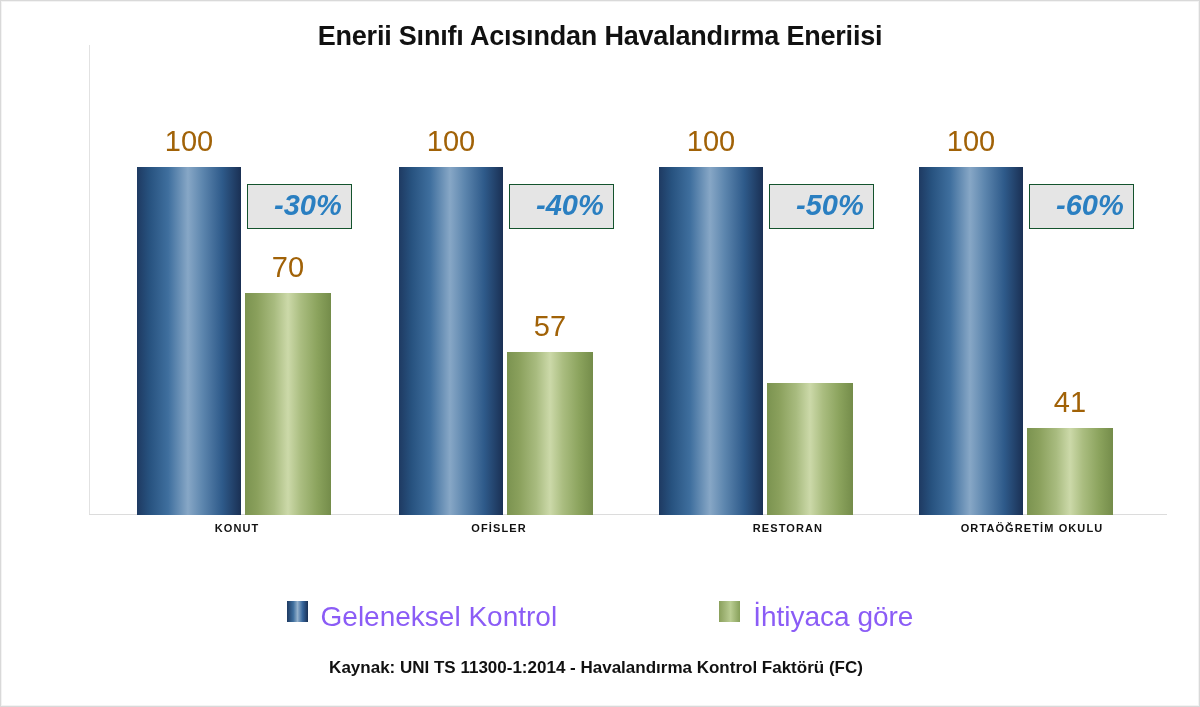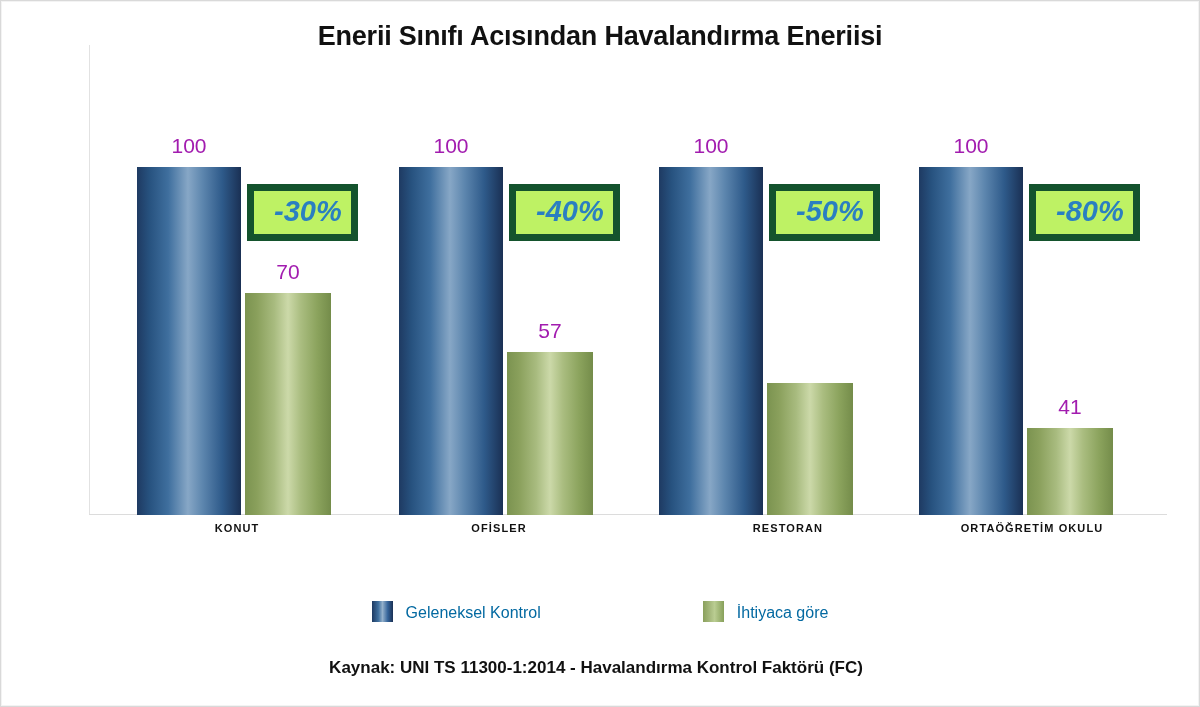--- a/index.html
+++ b/index.html
@@ -79,34 +79,34 @@
        #a8bb7f 34%,
        #ccd9a9 50%,
        #aabd80 65%,
        #8ba35d 84%,
        #748c4a 100%);
   }
   .bar-value{
     position:absolute;
     width:140px;
     text-align:center;
-    font-size:21px;
-    color:#a21caf;
+    font-size:29px;
+    color:#a16207;
     font-weight:normal;
   }
   .badge{
     position:absolute;
-    border:7px solid #14532d;
-    background:#bef264;
+    border:1px solid #14532d;
+    background:#e5e5e5;
     color:#2a7fc1;
     font-weight:bold;
     font-style:italic;
     font-size:29px;
     line-height:1;
-    padding:6px 9px 8px 20px;
+    padding:6px 9px 8px 26px;
     letter-spacing:0px;
     white-space:nowrap;
   }
   .cat-label{
     position:absolute;
     top:521px;
     width:300px;
     text-align:center;
     font-size:11px;
     font-weight:bold;
@@ -117,23 +117,23 @@
   #legend{
     position:absolute;
     left:0;right:0;
     top:600px;
     display:flex;
     justify-content:center;
     align-items:center;
   }
   .legend-item{
     display:flex;
-    align-items:flex-end;
-    font-size:16px;
-    color:#0369a1;
+    align-items:flex-start;
+    font-size:28px;
+    color:#8b5cf6;
   }
   .legend-item + .legend-item{margin-left:150px;padding-left:12px;}
   .swatch{
     width:21px;height:21px;
     margin-right:13px;
     display:inline-block;
   }
   .swatch-blue{
     background:linear-gradient(to right,#1e3a62 0%,#3f6f9e 30%,#93b0cb 50%,#35649a 75%,#1a3054 100%);
   }
@@ -185,21 +185,21 @@
     <div class="bar bar-green" style="left:124px;width:86px;height:132px;"></div>
     <div class="badge" style="left:126px;top:139px;">-50%</div>
   </div>
   <div class="cat-label" style="left:637px;">RESTORAN</div>
 
   <div class="group" style="left:902px;top:44px;width:240px;">
     <div class="bar bar-blue" style="left:16px;width:104px;height:348px;"></div>
     <div class="bar-value" style="left:-2px;bottom:357px;">100</div>
     <div class="bar bar-green" style="left:124px;width:86px;height:87px;"></div>
     <div class="bar-value" style="left:97px;bottom:96px;">41</div>
-    <div class="badge" style="left:126px;top:139px;">-80%</div>
+    <div class="badge" style="left:126px;top:139px;">-60%</div>
   </div>
   <div class="cat-label" style="left:881px;">ORTAÖĞRETİM OKULU</div>
 
   <div id="legend">
     <div class="legend-item">
       <span class="swatch swatch-blue"></span>
       <span>Geleneksel Kontrol</span>
     </div>
     <div class="legend-item">
       <span class="swatch swatch-green"></span>

